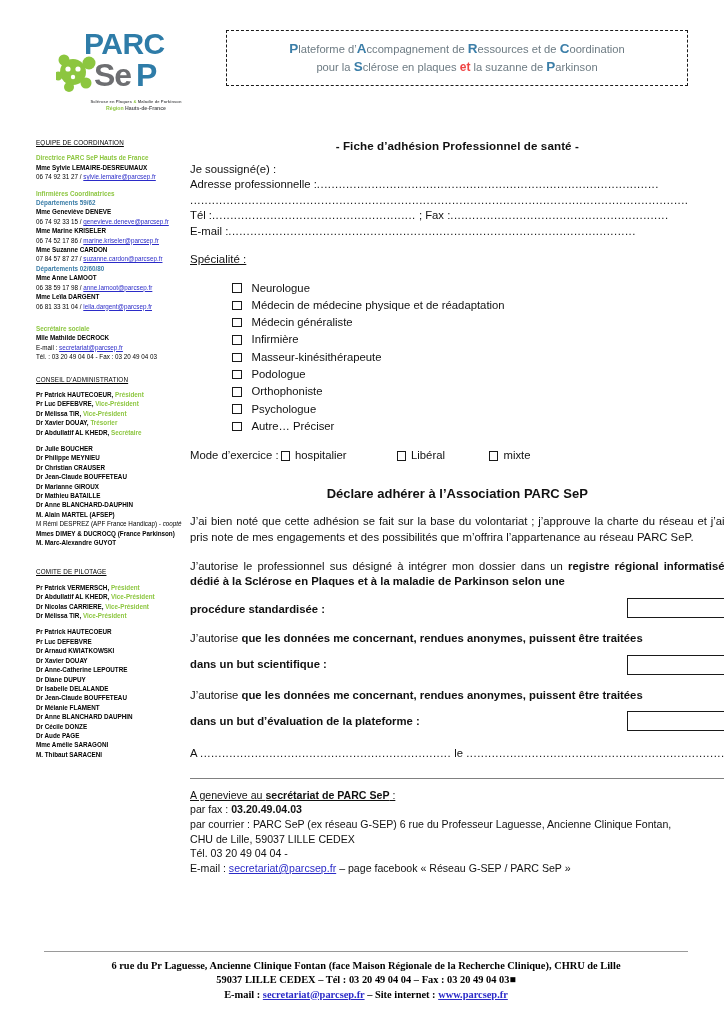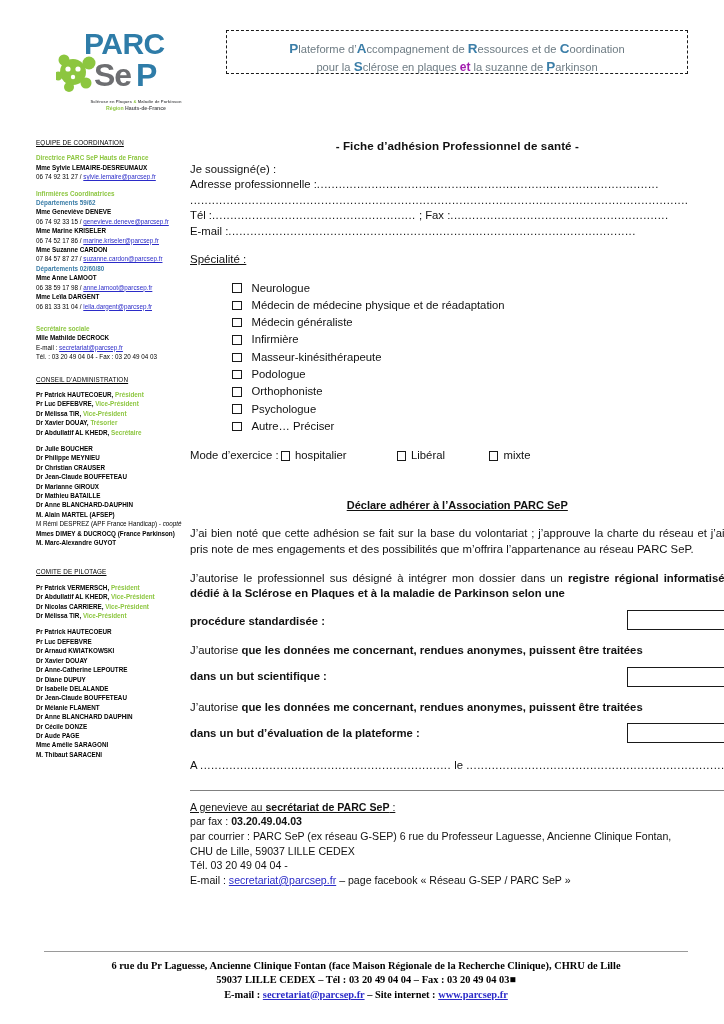--- a/index.html
+++ b/index.html
@@ -53,31 +53,31 @@
   .logo-tag2 .green { color:#8cc63f; font-weight:700; }
   .logo-tag2 .grey { color:#58595b; font-weight:700; }
 
   .banner {
     flex: 1;
     border: 1.4px dashed #1a1a1a;
     margin-left: 10px;
     margin-top: 6px;
     padding: 9px 6px 10px 6px;
     text-align: center;
-    height: 44px;
+    height: 56px;
     box-sizing: border-box;
   }
   .banner-line {
     color: #6d7b83;
     font-size: 11.2px;
     line-height: 18px;
     white-space: nowrap;
   }
   .banner-line .cap { color: #3b7ea8; font-weight: 700; font-size: 13.5px; }
-  .banner-line .capg { color: #a21caf; font-weight: 700; font-size: 12px; }
+  .banner-line .capg { color: #ef4444; font-weight: 700; font-size: 12px; }
 
   
   .columns {
     display: flex;
     margin-top: 6px;
   }
   .sidebar {
     width: 150px;
     flex: 0 0 150px;
     font-size: 6.3px;
@@ -156,23 +156,22 @@
     align-items: center;
     font-size: 11.3px;
   }
   .mode-row .cb { margin-right: 5px; margin-left: 2px; }
   .mode-gap { width: 48px; }
   .mode-gap2 { width: 42px; }
 
   .declare {
     text-align: center;
     font-weight: 700;
-    text-decoration: underline;
-    margin-top: 34px;
-    font-size: 11px;
+    margin-top: 22px;
+    font-size: 13px;
   }
   .para {
     margin-top: 13px;
     text-align: justify;
     line-height: 15.7px;
   }
   .b { font-weight: 700; }
   .answer-box {
     display: inline-block;
     width: 96px;

